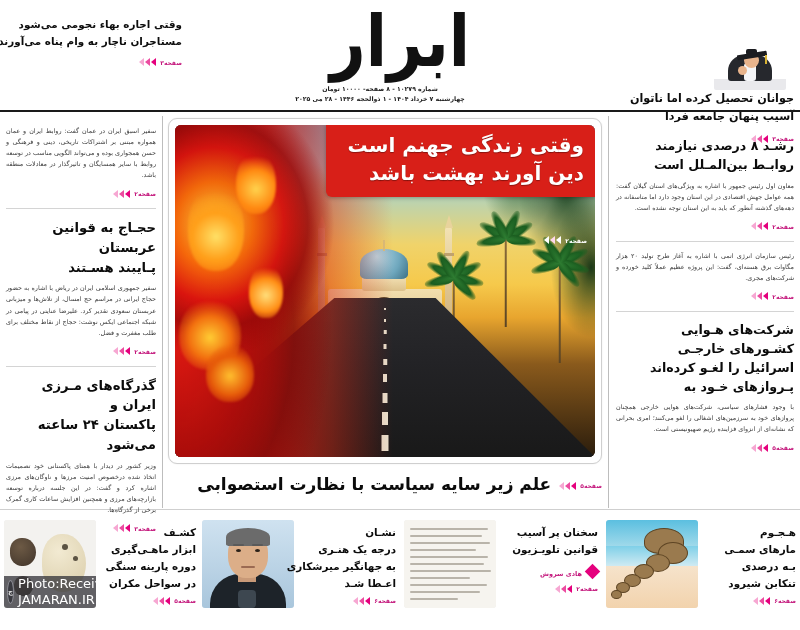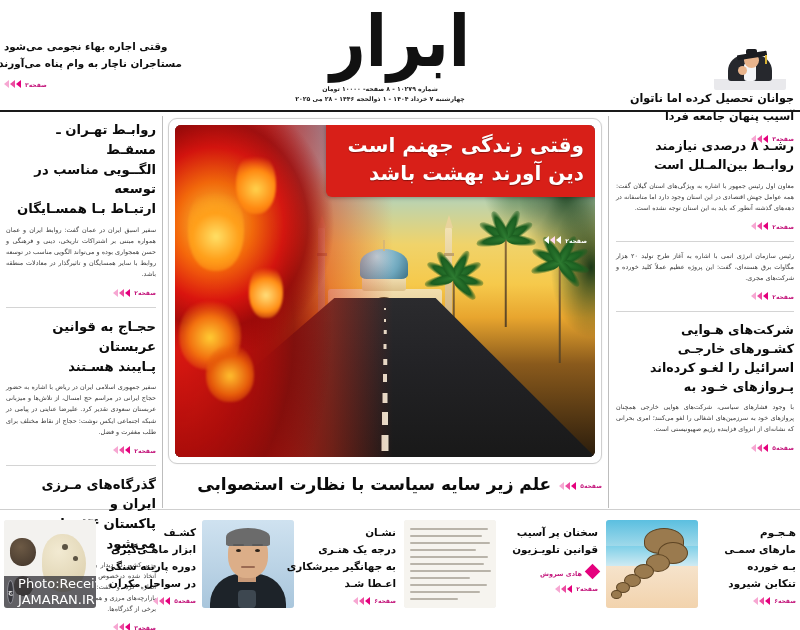--- a/index.html
+++ b/index.html
@@ -34,22 +34,22 @@
   }
   .masthead-meta {
     position: absolute; right: 325px; top: 84px;
     width: 190px; text-align: center;
     font-size: 6.2px; color: #1a1a1a; line-height: 1.55;
     font-weight: 700; white-space: nowrap;
   }
 
   
   .teaser-left {
-    position: absolute; left: 4px; top: 38px; width: 178px;
-    text-align: left; direction: rtl;
+    position: absolute; left: 4px; top: 16px; width: 178px;
+    text-align: right; direction: rtl;
   }
   .teaser-left .tl {
     font-size: 10.4px; font-weight: 700; color: #0d0d0d;
     line-height: 1.62; white-space: nowrap;
   }
   
   .teaser-right {
     position: absolute; right: 6px; top: 44px; width: 190px;
     text-align: right; direction: rtl;
   }
@@ -412,25 +412,20 @@
 
   <div class="rule-full" style="top:110px;"></div>
 
   <div class="vrule" style="left:162px; top:116px; height:392px;"></div>
   <div class="vrule" style="left:608px; top:116px; height:392px;"></div>
   <div class="thin-line" style="left:0; top:509px; width:800px;"></div>
 
   <div class="col" style="left:6px; top:120px; width:150px;">
 
     <div>
-      <div class="art-h big">
-        <div>روابـط تهـران ـ مسقـط</div>
-        <div>الگــویی مناسب در توسعه</div>
-        <div>ارتبـاط بـا همسـایگان</div>
-      </div>
       <div class="art-body">سفیر اسبق ایران در عمان گفت: روابط ایران و عمان همواره مبتنی بر اشتراکات تاریخی، دینی و فرهنگی و حسن همجواری بوده و می‌تواند الگویی مناسب در توسعه روابط با سایر همسایگان و تاثیرگذار در معادلات منطقه باشد.</div>
       <div class="pmark">
         <span class="lbl">صفحه۲</span>
         <span class="chev">
             <i></i>
             <i></i>
             <i></i>
           </span>
       </div>
     </div>
@@ -735,21 +730,21 @@
         <div class="snake-seg" style="left:52px; top:22px; width:30px; height:22px;"></div>
         <div class="snake-seg" style="left:40px; top:34px; width:24px; height:18px;"></div>
         <div class="snake-seg" style="left:28px; top:44px; width:20px; height:15px;"></div>
         <div class="snake-seg" style="left:18px; top:54px; width:17px; height:13px;"></div>
         <div class="snake-seg" style="left:10px; top:62px; width:14px; height:11px;"></div>
         <div class="snake-seg" style="left:5px;  top:70px; width:11px; height:9px;"></div>
       </div>
       <div class="btxt" style="right:0; width:88px;">
         <div>هـجـوم</div>
         <div>مارهای سمـی</div>
-        <div>بـه خورده</div>
+        <div>بـه درصدی</div>
         <div>تنکابن شیرود</div>
         <div class="pmark">
           <span class="lbl">صفحه۶</span>
           <span class="chev">
               <i></i>
               <i></i>
               <i></i>
             </span>
         </div>
       </div>

